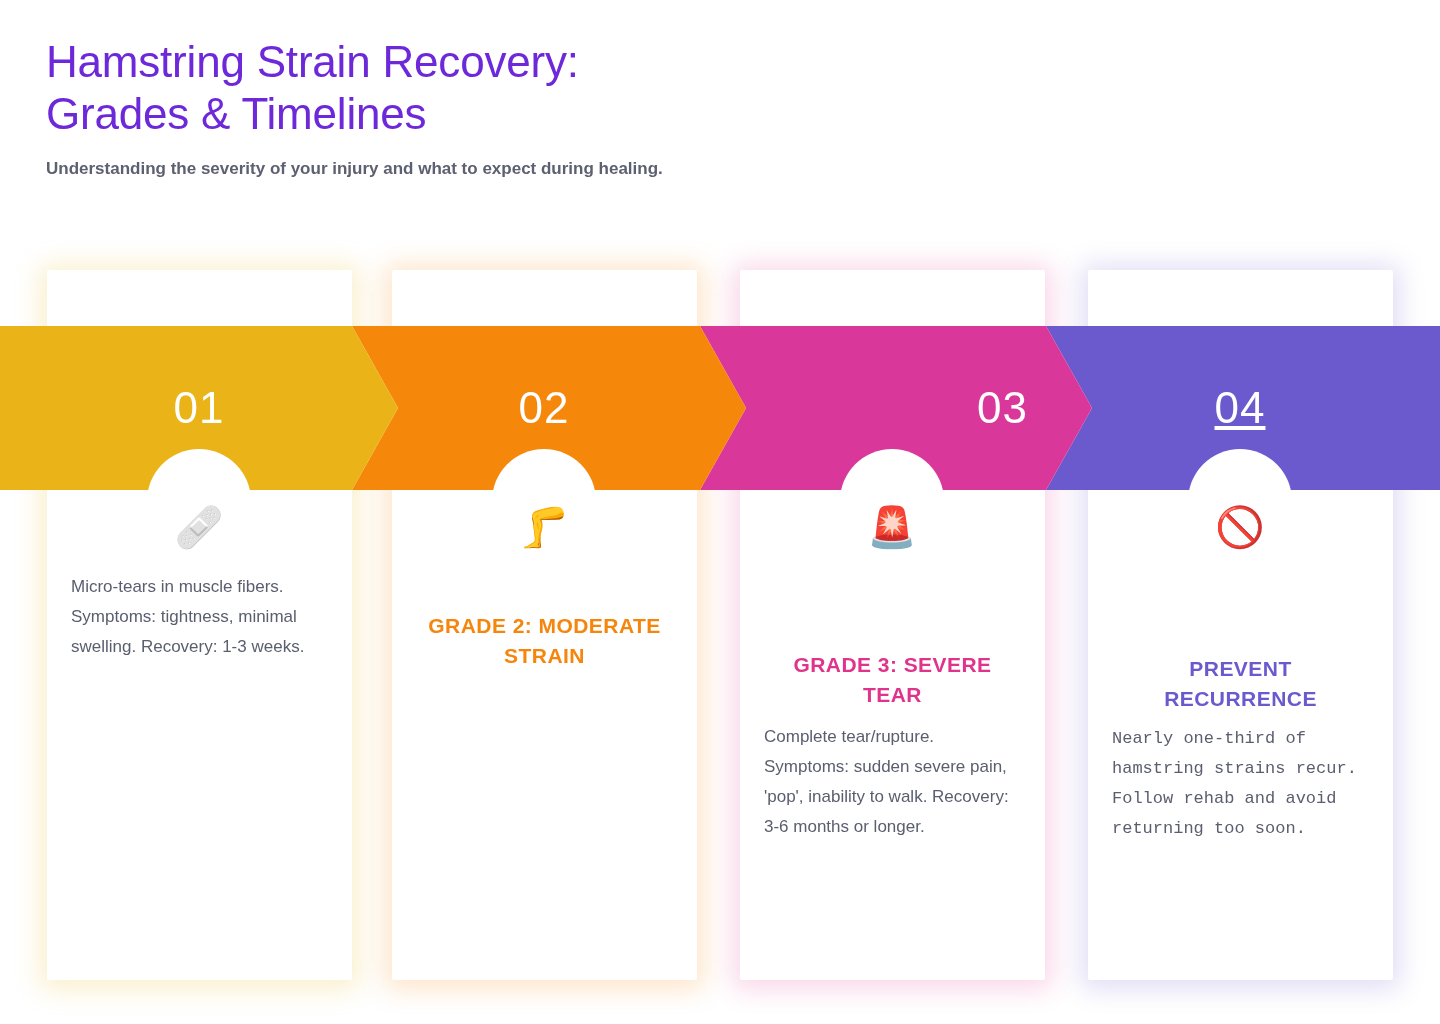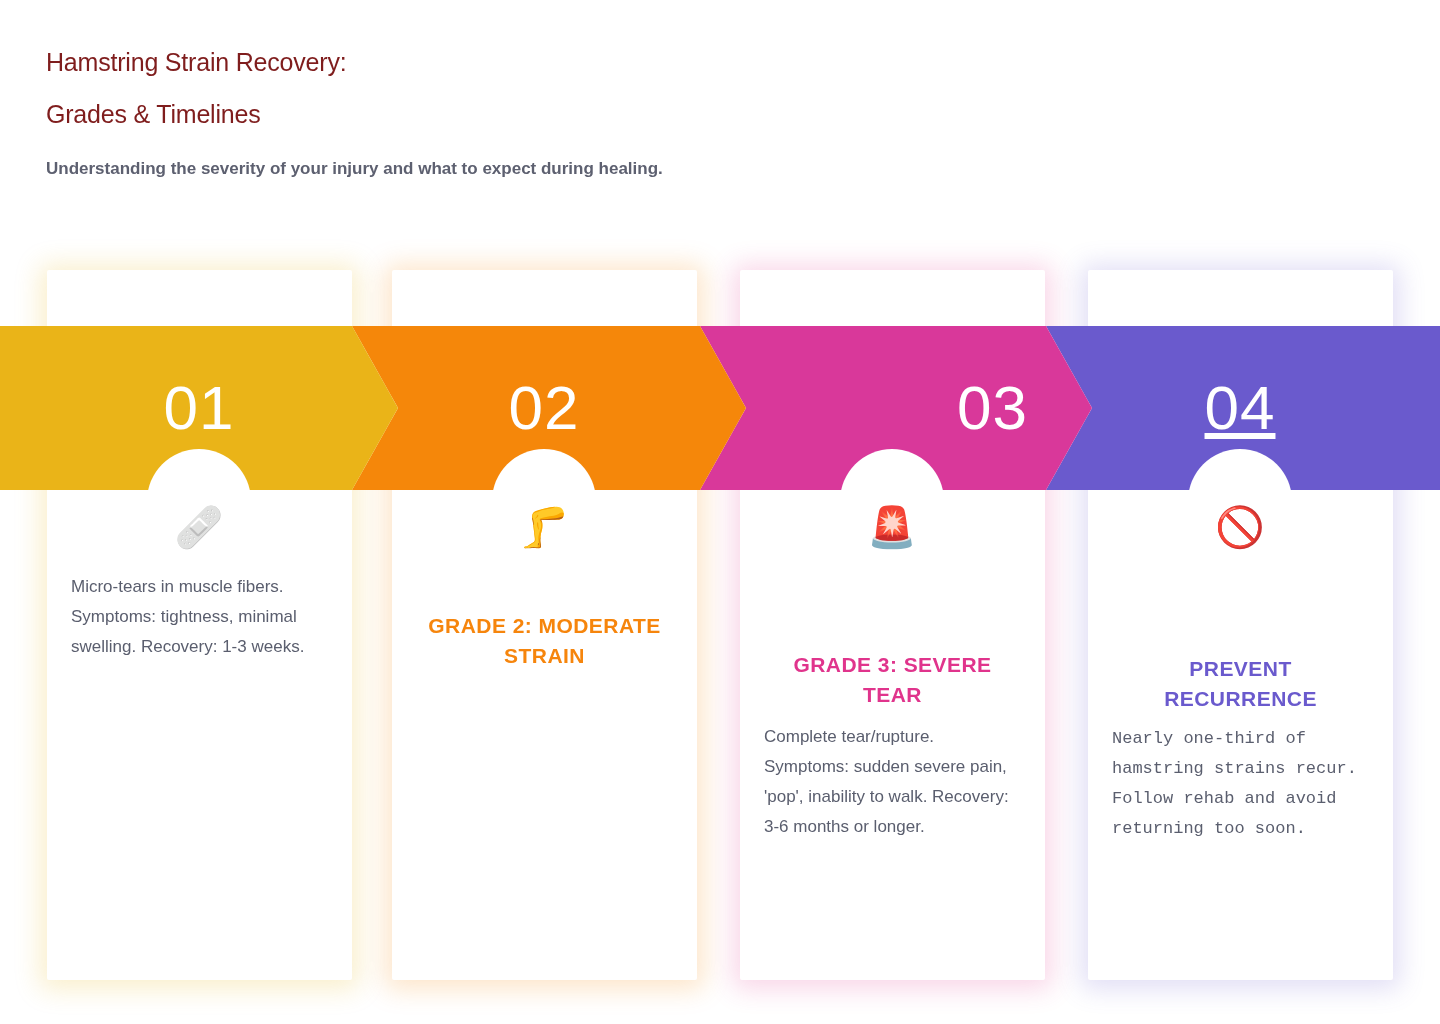--- a/index.html
+++ b/index.html
@@ -20,24 +20,24 @@
   }
 
   
   .header {
     position: absolute;
     left: 46px;
     top: 36px;
     width: 760px;
   }
   .title-line {
-    font-size: 25px;
+    font-size: 44px;
     line-height: 52px;
     font-weight: 400;
-    color: #7f1d1d;
+    color: #6d28d9;
     letter-spacing: -0.2px;
     white-space: nowrap;
   }
   .subtitle {
     margin-top: 14px;
     font-size: 17px;
     line-height: 29px;
     color: #5d6070;
     max-width: 625px;
     font-weight: 700;
@@ -116,21 +116,21 @@
   }
   .banner-layer svg { display: block; }
 
   .step-number {
     position: absolute;
     top: 326px;
     height: 164px;
     line-height: 164px;
     width: 200px;
     text-align: center;
-    font-size: 62px;
+    font-size: 44px;
     font-weight: 300;
     color: #ffffff;
     z-index: 3;
     letter-spacing: 1px;
     pointer-events: none;
   }
   .step-number.n1 { left: 99px; }
   .step-number.n2 { left: 444px; }
   .step-number.n3 { left: 828px; text-align: right; }
   .step-number.n4 { left: 1140px; text-decoration: underline; }

